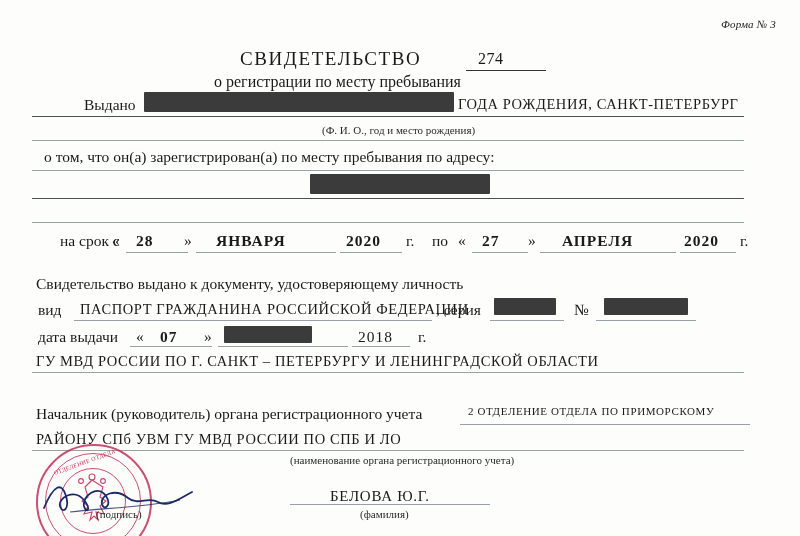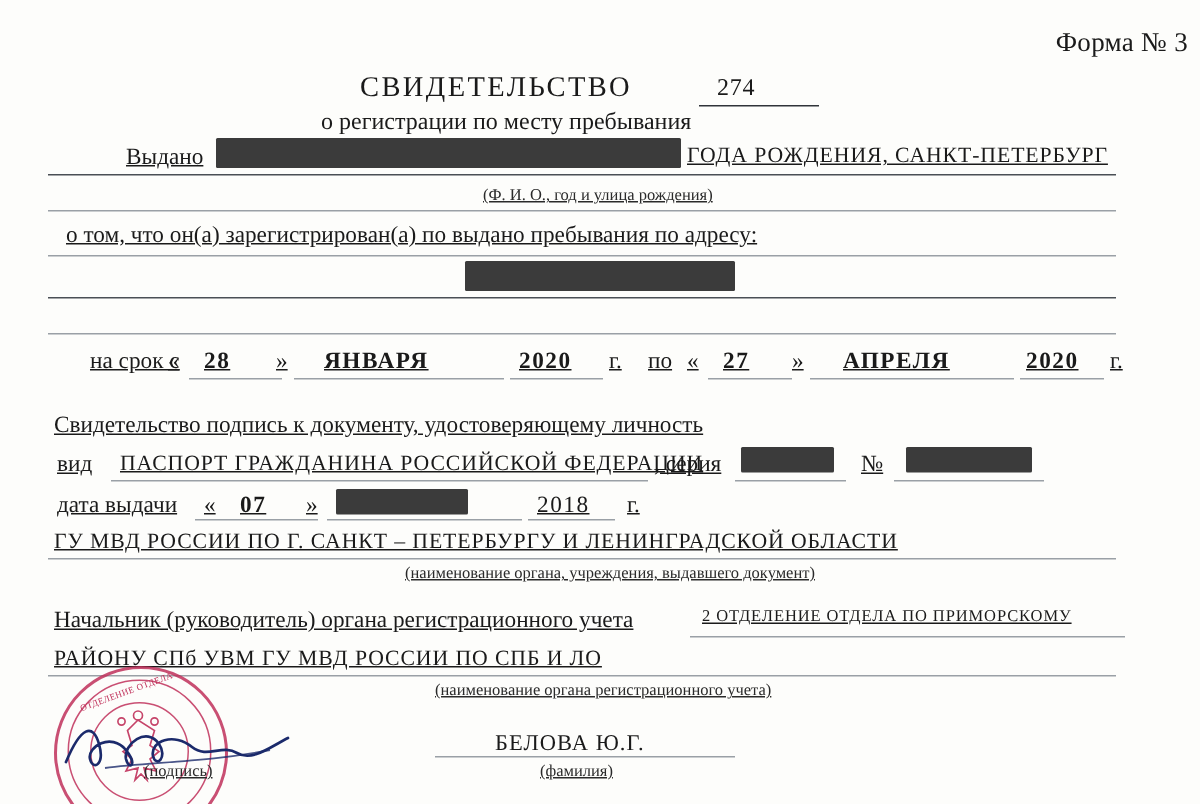--- a/index.html
+++ b/index.html
@@ -18,24 +18,25 @@
   .page {
     position: absolute;
     left: 0; top: 0;
     width: 800px;
     height: 536px;
     background: #fdfdfb;
   }
   
   .form-no {
     position: absolute;
-    right: 8px;
+    right: 24px;
     top: 18px;
-    font-size: 18px;
+    font-size: 11px;
     letter-spacing: 0.2px;
+    font-style: italic;
   }
   
   .title {
     position: absolute;
     left: 240px;
     top: 48px;
     font-size: 19px;
     letter-spacing: 1.6px;
     font-weight: 400;
   }
@@ -57,21 +58,20 @@
     position: absolute;
     left: 214px;
     top: 73px;
     font-size: 16px;
   }
   
   .t {
     position: absolute;
     font-size: 15.5px;
     white-space: nowrap;
-    text-decoration: underline;
   }
   .t.small {
     font-size: 11px;
     color: #2a2a2a;
   }
   .t.spaced {
     letter-spacing: 0.6px;
   }
   
   .rule {
@@ -157,24 +157,24 @@
   <div class="title">СВИДЕТЕЛЬСТВО</div>
   <div class="title-number">274</div>
   <div class="title-number-rule"></div>
   <div class="subtitle">о регистрации по месту пребывания</div>
 
   <div class="t" style="left:84px; top:96px;">Выдано</div>
   <div class="redact" style="left:144px; top:92px; width:310px; height:20px;"></div>
   <div class="t spaced" style="left:458px; top:96px; font-size:14.5px;">ГОДА РОЖДЕНИЯ, САНКТ-ПЕТЕРБУРГ</div>
   <div class="rule dark" style="left:32px; top:116px; width:712px;"></div>
 
-  <div class="t small" style="left:322px; top:124px;">(Ф. И. О., год и улица рождения)</div>
+  <div class="t small" style="left:322px; top:124px;">(Ф. И. О., год и место рождения)</div>
   <div class="rule" style="left:32px; top:140px; width:712px;"></div>
 
-  <div class="t" style="left:44px; top:148px;">о том, что он(а) зарегистрирован(а) по выдано пребывания по адресу:</div>
+  <div class="t" style="left:44px; top:148px;">о том, что он(а) зарегистрирован(а) по месту пребывания по адресу:</div>
   <div class="rule" style="left:32px; top:170px; width:712px;"></div>
 
   <div class="redact" style="left:310px; top:174px; width:180px; height:20px;"></div>
   <div class="rule dark" style="left:32px; top:198px; width:712px;"></div>
 
   <div class="rule" style="left:32px; top:222px; width:712px;"></div>
 
   <div class="t" style="left:40px; top:232px;margin-left:20px;">на срок с</div>
   <div class="t quote" style="left:112px; top:232px;">«</div>
   <div class="t" style="left:136px; top:232px; font-weight:bold; letter-spacing:1px;">28</div>
@@ -190,21 +190,21 @@
   <div class="t" style="left:684px; top:232px; font-weight:bold; letter-spacing:1px;">2020</div>
   <div class="t" style="left:740px; top:232px;">г.</div>
 
   <div class="rule" style="left:126px; top:252px; width:62px;"></div>
   <div class="rule" style="left:196px; top:252px; width:140px;"></div>
   <div class="rule" style="left:340px; top:252px; width:62px;"></div>
   <div class="rule" style="left:472px; top:252px; width:56px;"></div>
   <div class="rule" style="left:540px; top:252px; width:136px;"></div>
   <div class="rule" style="left:680px; top:252px; width:56px;"></div>
 
-  <div class="t" style="left:36px; top:275px;">Свидетельство подпись к документу, удостоверяющему личность</div>
+  <div class="t" style="left:36px; top:275px;">Свидетельство выдано к документу, удостоверяющему личность</div>
 
   <div class="t" style="left:38px; top:301px;">вид</div>
   <div class="t spaced" style="left:80px; top:301px; font-size:14.5px;">ПАСПОРТ ГРАЖДАНИНА РОССИЙСКОЙ ФЕДЕРАЦИИ</div>
   <div class="rule" style="left:74px; top:320px; width:358px;"></div>
   <div class="t" style="left:436px; top:301px;">, серия</div>
   <div class="redact" style="left:494px; top:298px; width:62px; height:17px;"></div>
   <div class="rule" style="left:490px; top:320px; width:74px;"></div>
   <div class="t" style="left:574px; top:301px;">№</div>
   <div class="redact" style="left:604px; top:298px; width:84px; height:17px;"></div>
   <div class="rule" style="left:596px; top:320px; width:100px;"></div>
@@ -215,21 +215,20 @@
   <div class="t quote" style="left:204px; top:328px;">»</div>
   <div class="redact" style="left:224px; top:326px; width:88px; height:17px;"></div>
   <div class="t" style="left:358px; top:328px; letter-spacing:1px;">2018</div>
   <div class="t" style="left:418px; top:328px;">г.</div>
   <div class="rule" style="left:130px; top:346px; width:82px;"></div>
   <div class="rule" style="left:218px; top:346px; width:130px;"></div>
   <div class="rule" style="left:352px; top:346px; width:58px;"></div>
 
   <div class="t spaced" style="left:36px; top:353px; font-size:14.5px;">ГУ  МВД  РОССИИ  ПО  Г. САНКТ – ПЕТЕРБУРГУ  И  ЛЕНИНГРАДСКОЙ ОБЛАСТИ</div>
   <div class="rule" style="left:32px; top:372px; width:712px;"></div>
-  <div class="t small" style="left:270px; top:376px;">(наименование органа, учреждения, выдавшего документ)</div>
 
   <div class="t" style="left:36px; top:405px;">Начальник (руководитель) органа регистрационного учета</div>
   <div class="t spaced" style="left:468px; top:405px; font-size:11px;">2 ОТДЕЛЕНИЕ ОТДЕЛА  ПО ПРИМОРСКОМУ</div>
   <div class="rule" style="left:460px; top:424px; width:290px;"></div>
 
   <div class="t spaced" style="left:36px; top:431px; font-size:14.5px;">РАЙОНУ СПб УВМ  ГУ  МВД РОССИИ  ПО СПБ  И  ЛО</div>
   <div class="rule" style="left:32px; top:450px; width:712px;"></div>
   <div class="t small" style="left:290px; top:454px;">(наименование органа регистрационного учета)</div>
 
   <div class="stamp">

